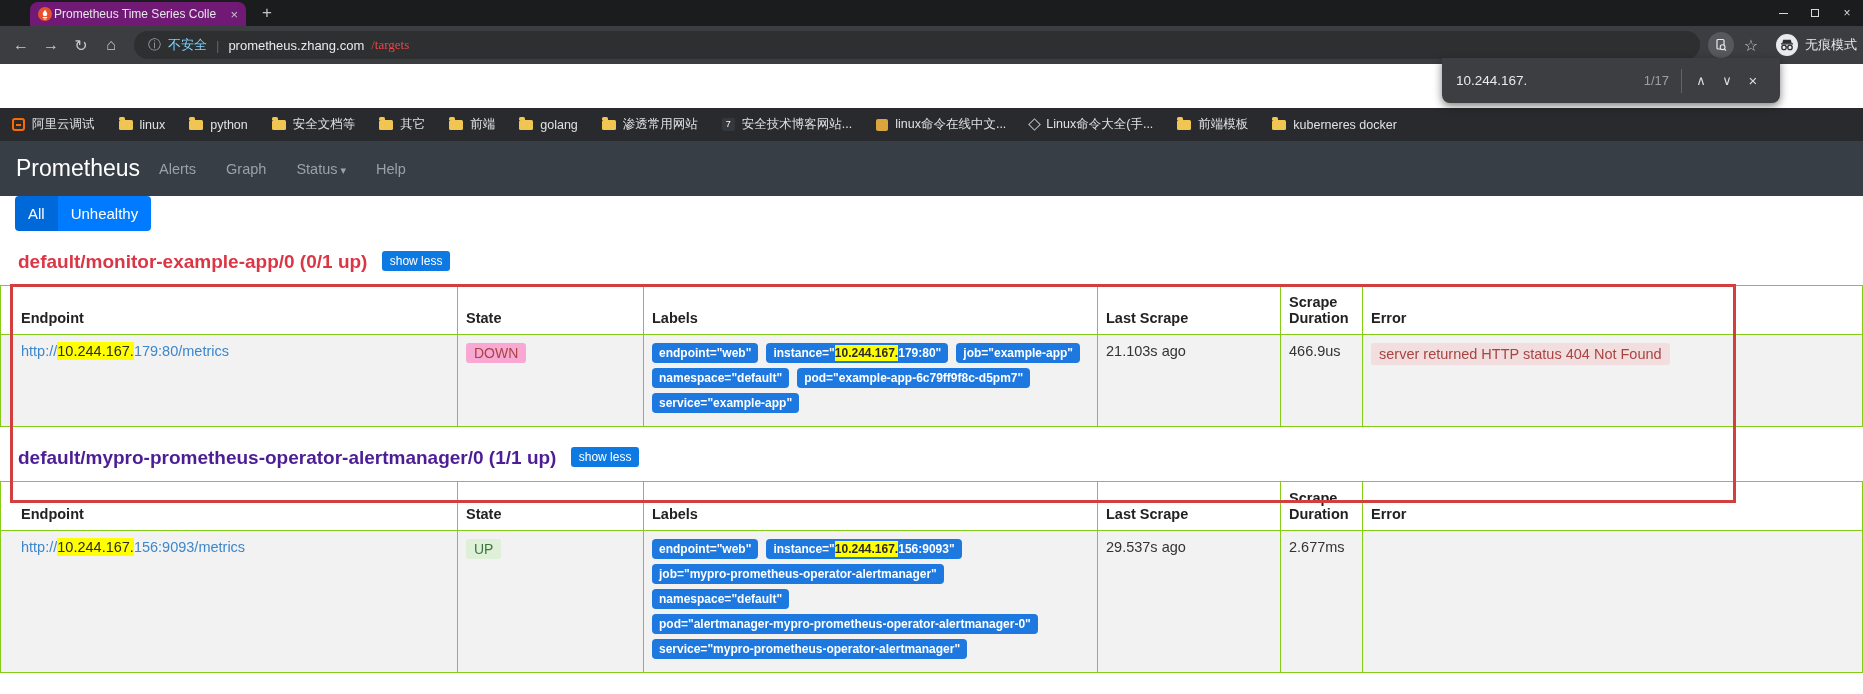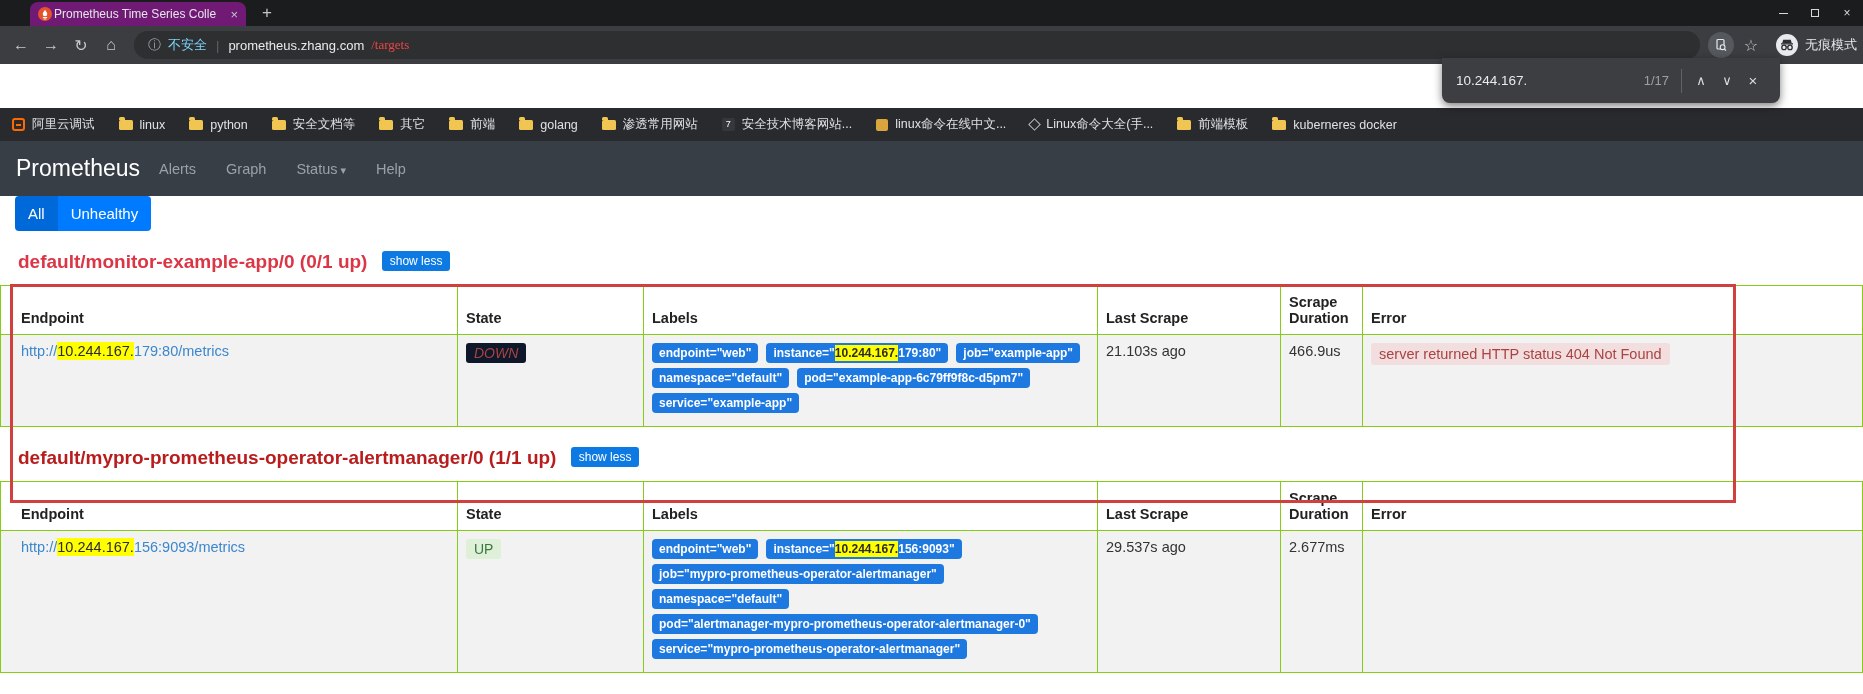--- a/index.html
+++ b/index.html
@@ -67,34 +67,34 @@
   
   .page-title { font-size:40px; font-weight:600; color:#212529; letter-spacing:-0.5px; margin:22px 0 16px 15px; }
   .btn-group { margin-left:15px; display:inline-flex; }
   .btn { border:none; color:#fff; font-size:15px; padding:9px 13px; font-family:"Liberation Sans",sans-serif; cursor:default; }
   .btn-all { background:#0069d9; border-radius:4px 0 0 4px; }
   .btn-unhealthy { background:#007bff; border-radius:0 4px 4px 0; }
 
   .job-header { margin:20px 0 12px 18px; font-size:19px; font-weight:700; }
   .job-link { text-decoration:none; }
   .job-link.danger { color:#dc3545; }
-  .job-link.healthy { color:#b91c1c; }
+  .job-link.healthy { color:#4c1d95; }
   .show-less { background:#0d7ae4; color:#fff; font-size:12px; font-weight:400; padding:3px 8px; border-radius:3px; border:none; margin-left:9px; vertical-align:3px; font-family:"Liberation Sans",sans-serif; }
 
   table.targets { width:1863px; border-collapse:collapse; table-layout:fixed; font-size:14.5px; color:#333; margin-top:12px; }
   table.targets th, table.targets td { border:1px solid #84cc16; padding:8px; text-align:left; }
   table.targets th { vertical-align:bottom; font-weight:700; color:#222; background:#fff; }
   table.targets td { vertical-align:top; }
   table.targets th:first-child, table.targets td:first-child { padding-left:20px; }
   tbody tr.target-row { background:#f2f2f2; }
 
   a.endpoint { color:#3c87cc; text-decoration:none; }
   mark { background:#ffff00; color:#2b2b2b; padding:1px 0; }
   .state-badge { display:inline-block; padding:2px 8px; border-radius:3px; font-size:14px; }
-  .state-down { background:#0f172a; color:#a94442;font-style:italic; }
+  .state-down { background:#f9a8d4; color:#a94442; }
   .state-up { background:#dff0d8; color:#3c763d; }
   .plabel { display:inline-block; background:#1d78e0; color:#fff; font-size:12px; font-weight:700; padding:3px 7px; border-radius:4px; margin:0 4px 5px 0; white-space:nowrap; }
   .plabel mark { font-weight:700; }
   .err-badge { display:inline-block; background:#f2dede; color:#a94442; padding:3px 8px; border-radius:3px; }
 
   .annotation-rect { position:absolute; left:10px; top:284px; width:1726px; height:219px; border:3px solid #d23f3f; pointer-events:none; z-index:40; }
 </style>
 </head>
 <body>
 

